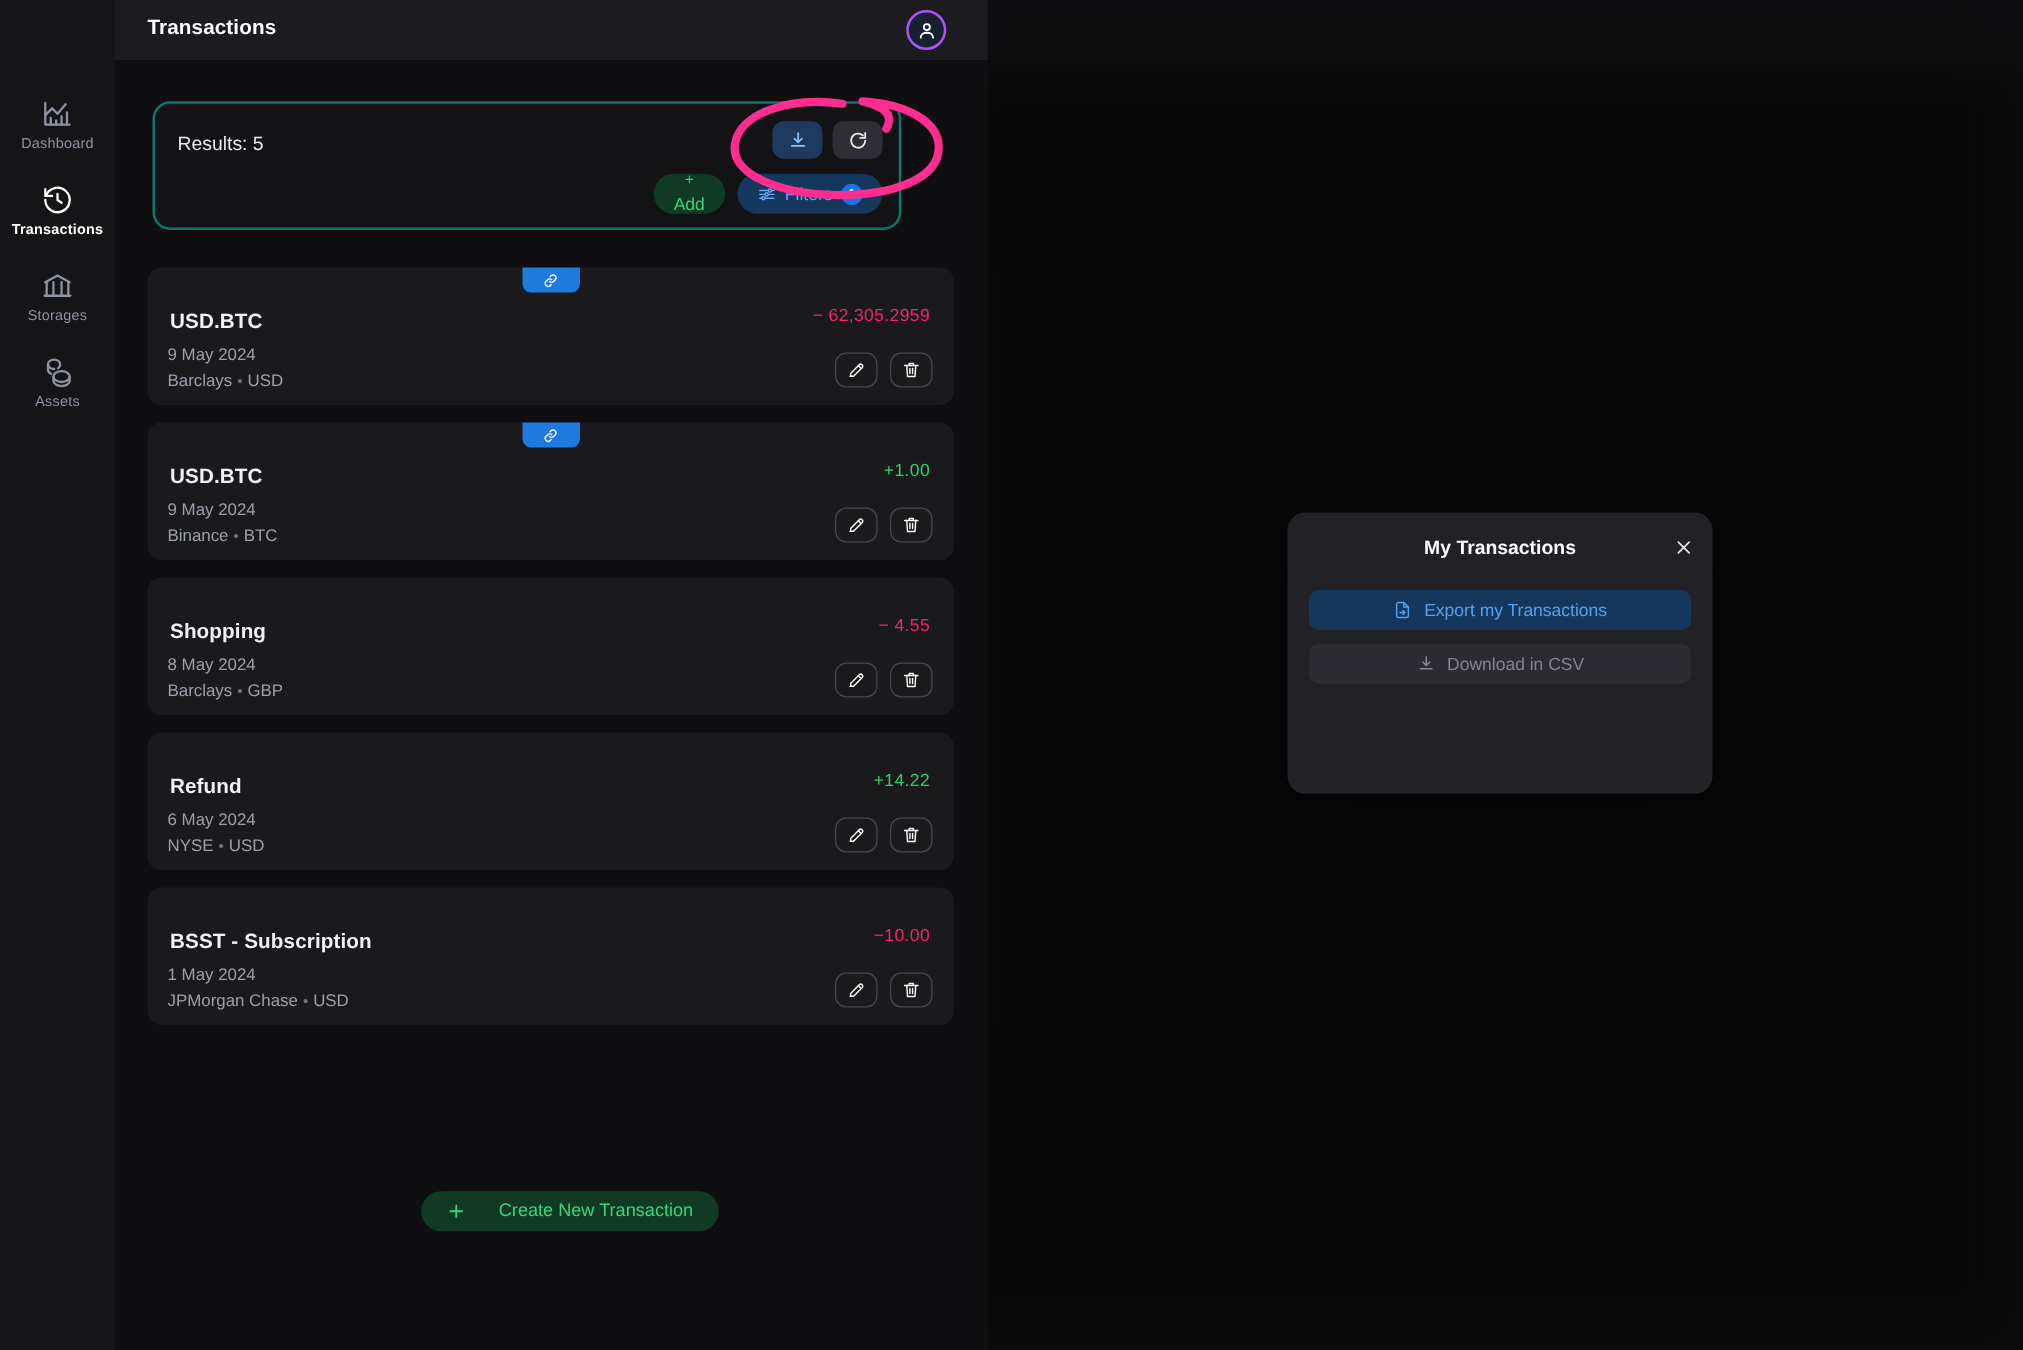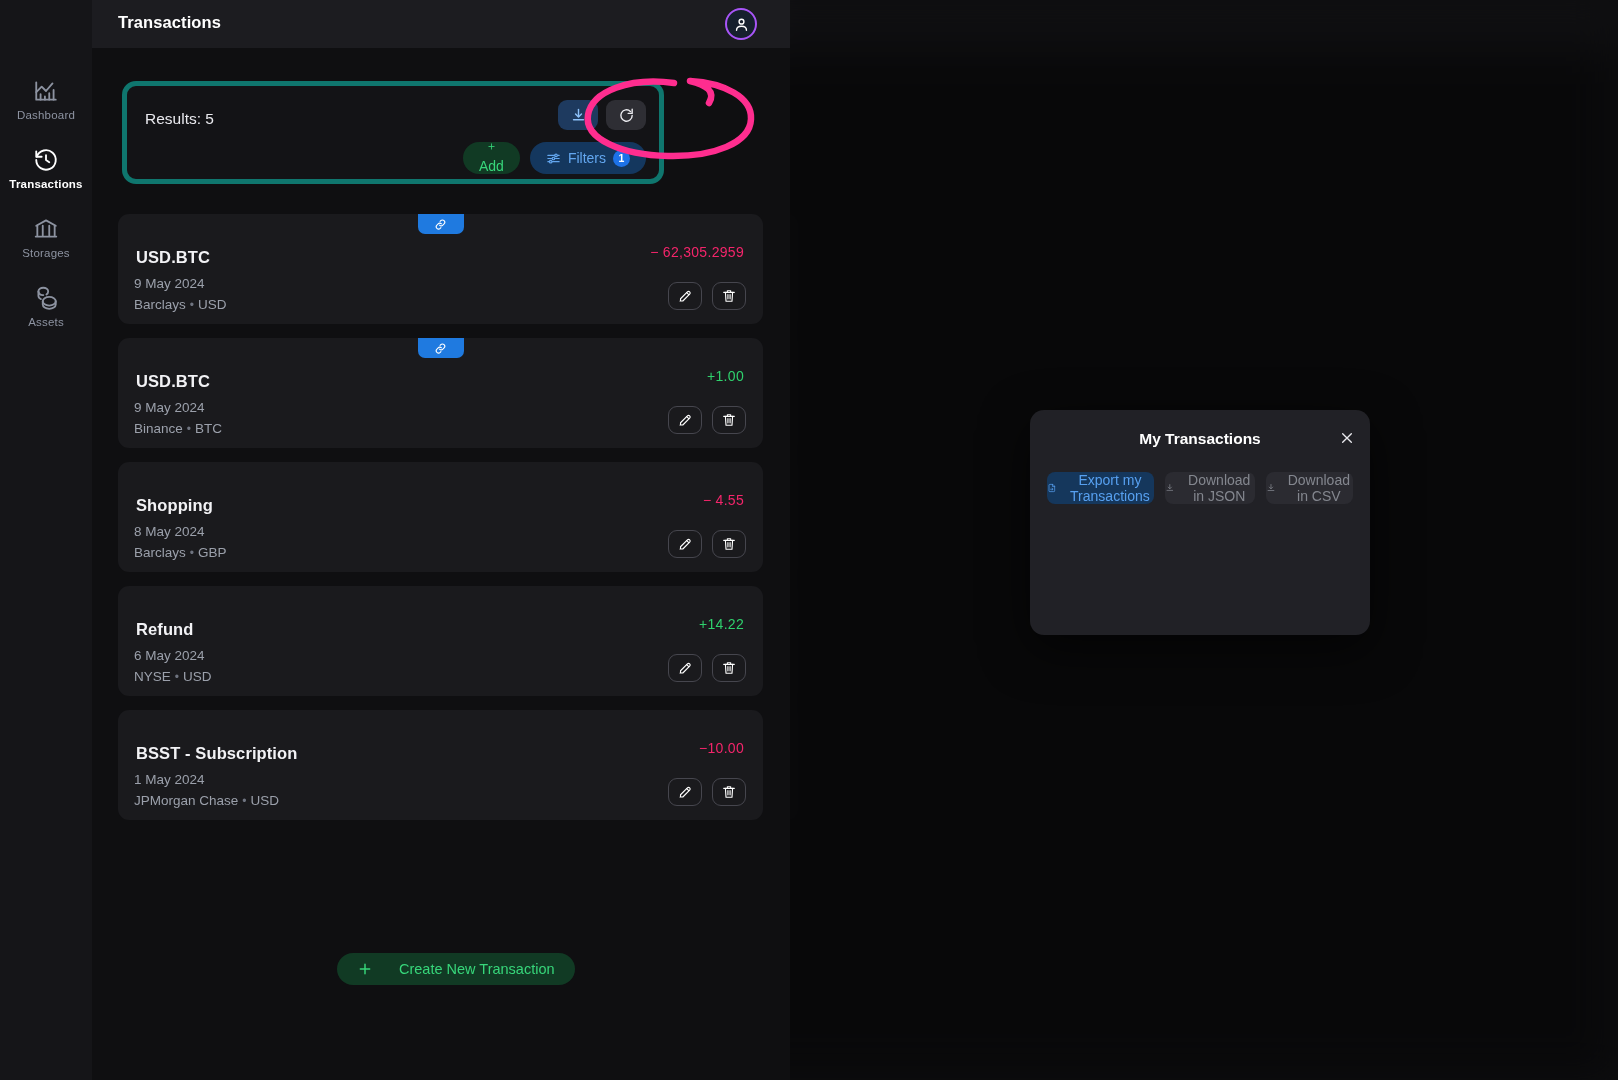--- a/index.html
+++ b/index.html
@@ -68,23 +68,23 @@
   
   .content {
     position: absolute; left: 92px; top: 48px; right: 0; bottom: 0;
     background: #0f0f11;
     padding: 0;
   }
 
   
   .toolbar-card {
     position: absolute; left: 30px; top: 33px;
-    width: 542px; height: 103px;
+    width: 599px; height: 103px;
     background: #131316;
-    border: 5px solid #0f766e;
+    border: 2px solid #0f766e;
     border-radius: 14px;
   }
   .results-text {
     position: absolute; left: 18px; top: 24px;
     font-size: 15.5px; color: #e9e9ee;
   }
   .tb-actions {
     position: absolute; right: 13px; top: 14px;
     display: flex; gap: 8px;
   }
@@ -190,21 +190,21 @@
     text-align: center; font-size: 15.5px; font-weight: 700; color: #fff;
   }
   .modal-close {
     position: absolute; right: 13px; top: 18px;
     width: 20px; height: 20px; cursor: pointer;
     display:flex; align-items:center; justify-content:center;
   }
   .modal-close svg { width: 16px; height: 16px; }
   .modal-btns {
     position: absolute; left: 17px; right: 17px; top: 62px;
-    display: flex; flex-direction: row; gap: 11px;
+    display: flex; flex-direction: column; gap: 11px;
   }
   .m-btn {
     height: 32px; border-radius: 8px;
     display: flex; align-items: center; justify-content: center; gap: 9px;
     font-size: 14px; cursor: pointer; border: none;
   }
   .m-btn.primary { background: #15375c; color: #57a0f0; }
   .m-btn.muted { background: #2b2b31; color: #84878f; cursor: default; }
   .m-btn svg { width: 16px; height: 16px; }
 
@@ -735,28 +735,20 @@
             <path d="M12.6 12.8L15 15l-2.4 2.2"></path>
           </svg>
         <span>Export my Transactions</span>
       </button>
       <button class="m-btn muted">
         <svg viewBox="0 0 24 24" fill="none" stroke="#84878f" stroke-width="1.8" stroke-linecap="round" stroke-linejoin="round">
             <path d="M12 3.5v10"></path>
             <path d="M7.8 9.8L12 14l4.2-4.2"></path>
             <path d="M5 18h14"></path>
           </svg>
-        <span>Download in JSON</span>
-      </button>
-      <button class="m-btn muted">
-        <svg viewBox="0 0 24 24" fill="none" stroke="#84878f" stroke-width="1.8" stroke-linecap="round" stroke-linejoin="round">
-            <path d="M12 3.5v10"></path>
-            <path d="M7.8 9.8L12 14l4.2-4.2"></path>
-            <path d="M5 18h14"></path>
-          </svg>
         <span>Download in CSV</span>
       </button>
     </div>
   </div>
 
   <svg class="annot" viewBox="0 0 180 90" fill="none">
     <path d="M96 10 C52 4, 14 18, 10 42 C6 66, 44 82, 90 83 C136 84, 172 70, 173 46 C174 24, 146 10, 112 8 C128 12, 138 18, 131 30" stroke="#ff2d8f" stroke-width="6.5" stroke-linecap="round" stroke-linejoin="round"></path>
   </svg>
 
 </div>

